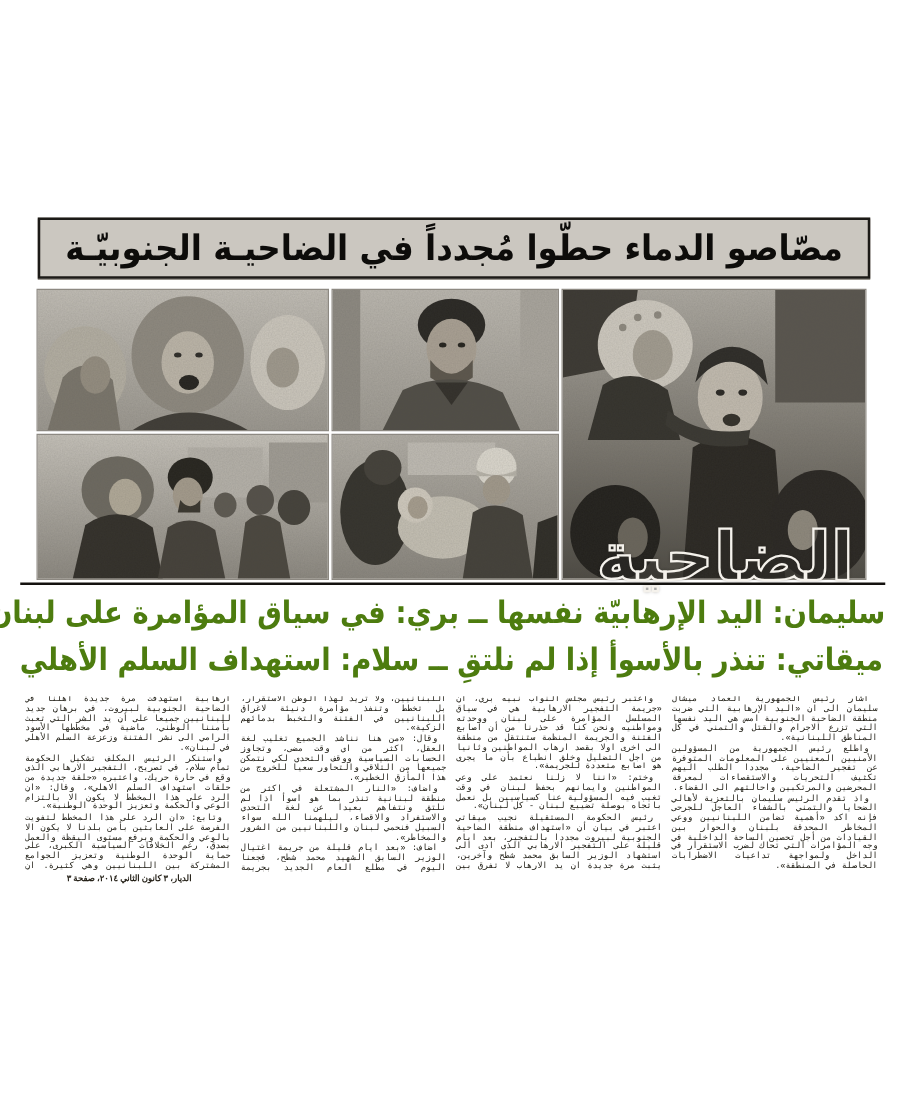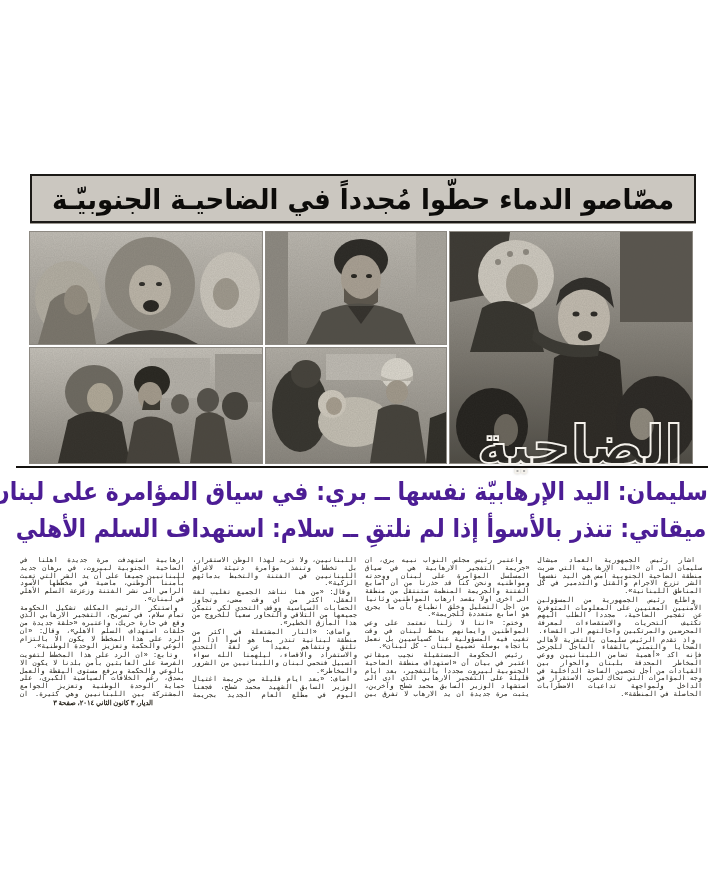--- a/index.html
+++ b/index.html
@@ -33,21 +33,21 @@
     color:rgba(255,255,255,0.06);
     -webkit-text-stroke:1.8px #f5f2ec;
     text-shadow:0 0 3px rgba(20,18,14,0.55);
     letter-spacing:1px;
   }
   
   .rule{position:absolute;left:16px;top:466px;width:692px;height:2px;background:#14120f;}
   
   .headline{
     position:absolute;left:14px;top:473px;width:694px;text-align:center;
-    font-weight:bold;color:#4c1d95;
+    font-weight:bold;color:#4d7c0f;
   }
   .headline .hl{font-size:22px;line-height:37px;white-space:nowrap;transform:scaleY(1.12);}
   
   .article{
     position:absolute;left:20px;top:557px;width:682px;height:148px;
     column-count:4;column-gap:8px;column-fill:auto;
     font-size:6.8px;line-height:7.75px;text-align:justify;
     color:#1a180f;overflow:hidden;
   }
   .article p{margin:0 0 1px 0;text-indent:7px;font-family:Liberation Mono, monospace;}
@@ -221,21 +221,21 @@
   </div>
 
   <div class="rule"></div>
 
   <div class="headline">
     <div class="hl">سليمان: اليد الإرهابيّة نفسها ــ بري: في سياق المؤامرة على لبنان</div>
     <div class="hl">ميقاتي: تنذر بالأسوأ إذا لم نلتقِ ــ سلام: استهداف السلم الأهلي</div>
   </div>
 
   <div class="article">
-    <p>اشار رئيس الجمهورية العماد ميشال سليمان الى ان «اليد الإرهابية التي ضربت منطقة الضاحية الجنوبية امس هي اليد نفسها الشر تزرع الاجرام والقتل والتدمير في كل المناطق اللبنانية».</p>
+    <p>اشار رئيس الجمهورية العماد ميشال سليمان الى ان «اليد الإرهابية التي ضربت منطقة الضاحية الجنوبية امس هي اليد نفسها التي تزرع الاجرام والقتل والتمني في كل المناطق اللبنانية».</p>
     <p>واطلع رئيس الجمهورية من المسؤولين الأمنيين المعنيين على المعلومات المتوفرة عن تفجير الضاحية، مجددا الطلب اليهم تكثيف التحريات والاستقصاءات لمعرفة المحرضين والمرتكبين واحالتهم الى القضاء.</p>
     <p>واذ تقدم الرئيس سليمان بالتعزية لأهالي الضحايا والتمني بالشفاء العاجل للجرحى فإنه اكد «أهمية تضامن اللبنانيين ووعي المخاطر المحدقة بلبنان والحوار بين القيادات من أجل تحصين الساحة الداخلية في وجه المؤامرات التي تحاك لضرب الاستقرار في الداخل ولمواجهة تداعيات الاضطرابات الحاصلة في المنطقة».</p>
     <p>واعتبر رئيس مجلس النواب نبيه بري، ان «جريمة التفجير الارهابية هي في سياق المسلسل المؤامرة على لبنان ووحدته ومواطنيه ونحن كنا قد حذرنا من أن اصابع الفتنة والجريمة المنظمة ستنتقل من منطقة الى اخرى اولا بقصد ارهاب المواطنين وثانيا من اجل التضليل وخلق انطباع بأن ما يجري هو اصابع متعددة للجريمة».</p>
     <p>وختم: «اننا لا زلنا نعتمد على وعي المواطنين وايمانهم بحفظ لبنان في وقت تغيب فيه المسؤولية عنا كسياسيين بل نعمل باتجاه بوصلة تضييع لبنان - كل لبنان».</p>
     <p>رئيس الحكومة المستقيلة نجيب ميقاتي اعتبر في بيان أن «استهداف منطقة الضاحية الجنوبية لبيروت مجددا بالتفجير، بعد ايام قليلة على التفجير الارهابي الذي ادى الى استشهاد الوزير السابق محمد شطح وآخرين، يثبت مرة جديدة ان يد الارهاب لا تفرق بين اللبنانيين، ولا تريد لهذا الوطن الاستقرار، بل تخطط وتنفذ مؤامرة دنيئة لاغراق اللبنانيين في الفتنة والتخبط بدمائهم الزكية».</p>
     <p>وقال: «من هنا نناشد الجميع تغليب لغة العقل، اكثر من اي وقت مضى، وتجاوز الحسابات السياسية ووقف التحدي لكي نتمكن جميعها من التلاقي والتحاور سعيا للخروج من هذا المأزق الخطير».</p>
     <p>واضاف: «النار المشتعلة في اكثر من منطقة لبنانية تنذر بما هو اسوأ اذا لم نلتق ونتفاهم بعيدا عن لغة التحدي والاستفراد والاقصاء، ليلهمنا الله سواء السبيل فنحمي لبنان واللبنانيين من الشرور والمخاطر».</p>
     <p>اضاف: «بعد ايام قليلة من جريمة اغتيال الوزير السابق الشهيد محمد شطح، فجعنا اليوم في مطلع العام الجديد بجريمة ارهابية استهدفت مرة جديدة أهلنا في الضاحية الجنوبية لبيروت، في برهان جديد للبنانيين جميعا على أن يد الشر التي تعبث بأمننا الوطني، ماضية في مخططها الأسود الرامي الى نشر الفتنة وزعزعة السلم الأهلي في لبنان».</p>
     <p>واستنكر الرئيس المكلف تشكيل الحكومة تمام سلام، في تصريح، التفجير الارهابي الذي وقع في حارة حريك، واعتبره «حلقة جديدة من حلقات استهداف السلم الاهلي»، وقال: «ان الرد على هذا المخطط لا يكون الا بالتزام الوعي والحكمة وتعزيز الوحدة الوطنية».</p>
     <p>وتابع: «ان الرد على هذا المخطط لتفويت الفرصة على العابثين بأمن بلدنا لا يكون الا بالوعي والحكمة وبرفع مستوى اليقظة والعمل بصدق، رغم الخلافات السياسية الكبرى، على حماية الوحدة الوطنية وتعزيز الجوامع المشتركة بين اللبنانيين وهي كثيرة. ان التزام هذا النهج هو السبيل الوحيد لتحصين أمن لبنان وحماية ابنائه في هذه المرحلة الدقيقة التي تمر بها بلادنا والمنطقة».</p>

